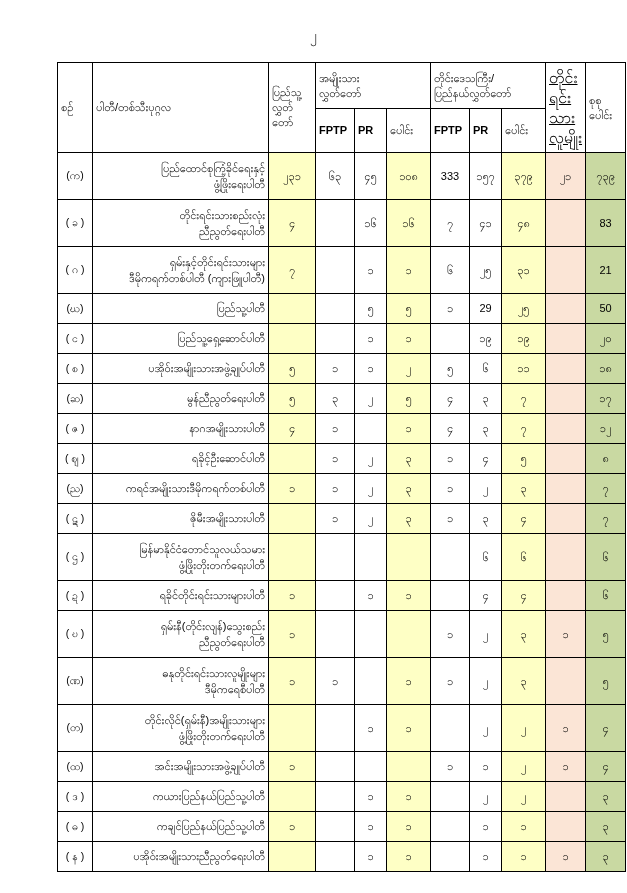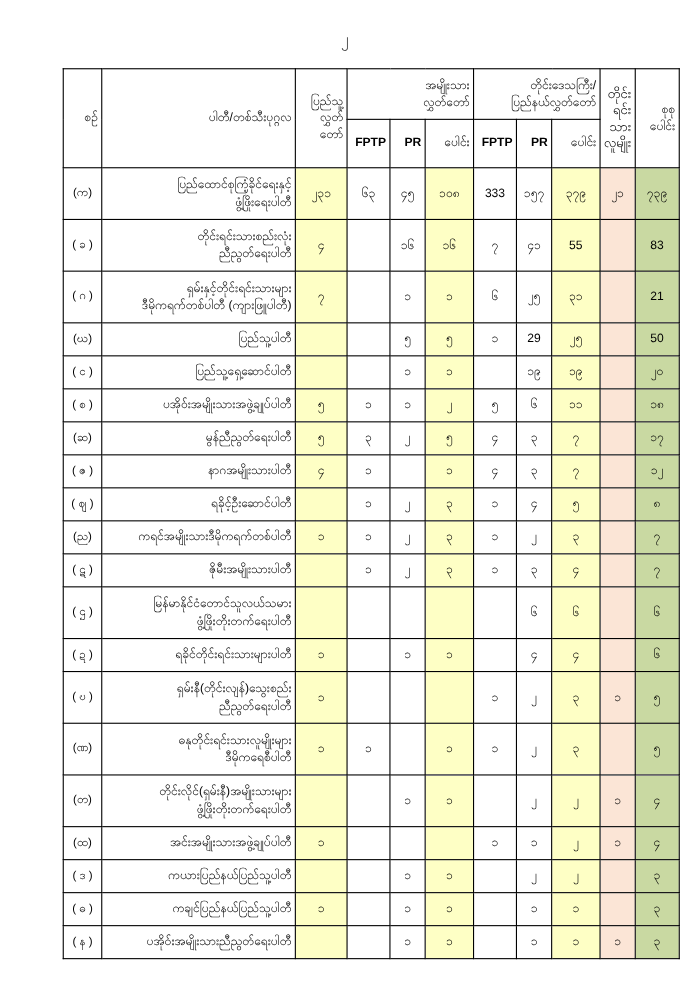--- a/index.html
+++ b/index.html
@@ -18,21 +18,21 @@
     border-collapse:collapse;table-layout:fixed;
     font-size:11px;
   }
   table.results th, table.results td{
     border:1px solid #000;
     padding:1px 3px;
     vertical-align:middle;
     overflow:hidden;
   }
   thead th{
-    font-weight:normal;text-align:right;
+    font-weight:normal;text-align:left;
     white-space:pre-line;line-height:1.35;
     background:#fff;
   }
   thead th.latin{font-weight:bold;}
   td{text-align:center;line-height:1.3;}
   td.c-party{
     text-align:right;white-space:pre-line;line-height:1.5;
     padding-left:5px;
   }
   td.c-seq{font-size:10.5px;}
@@ -71,21 +71,21 @@
       <tr style="height:46px;">
         <th rowspan="2">စဉ်</th>
         <th rowspan="2">ပါတီ/တစ်သီးပုဂ္ဂလ</th>
         <th rowspan="2">ပြည်သူ့
 လွှတ်
 တော်</th>
         <th colspan="3">အမျိုးသား
 လွှတ်တော်</th>
         <th colspan="3">တိုင်းဒေသကြီး/
 ပြည်နယ်လွှတ်တော်</th>
-        <th rowspan="2" style="font-size:12px;line-height:1.25;">တိုင်း
+        <th rowspan="2" style="font-size:16px;line-height:1.25;text-decoration:underline;">တိုင်း
 ရင်း
 သား
 လူမျိုး</th>
         <th rowspan="2">စုစု
 ပေါင်း</th>
       </tr>
       <tr style="height:44px;">
         <th class="latin">FPTP</th>
         <th class="latin">PR</th>
         <th>ပေါင်း</th>
@@ -112,21 +112,21 @@
         <tr class="row-tall">
           <td class="c-seq">( ခ )</td>
           <td class="c-party">တိုင်းရင်းသားစည်းလုံး
 ညီညွတ်ရေးပါတီ</td>
           <td class="bg-yellow">၄</td>
           <td></td>
           <td>၁၆</td>
           <td class="bg-yellow c-paung">၁၆</td>
           <td>၇</td>
           <td>၄၁</td>
-          <td class="bg-yellow c-paung">55</td>
+          <td class="bg-yellow c-paung">၄၈</td>
           <td class="bg-pink"></td>
           <td class="bg-green">83</td>
         </tr>
         <tr class="row-tall">
           <td class="c-seq">( ဂ )</td>
           <td class="c-party">ရှမ်းနှင့်တိုင်းရင်းသားများ
 ဒီမိုကရက်တစ်ပါတီ (ကျားဖြူပါတီ)</td>
           <td class="bg-yellow">၇</td>
           <td></td>
           <td>၁</td>

